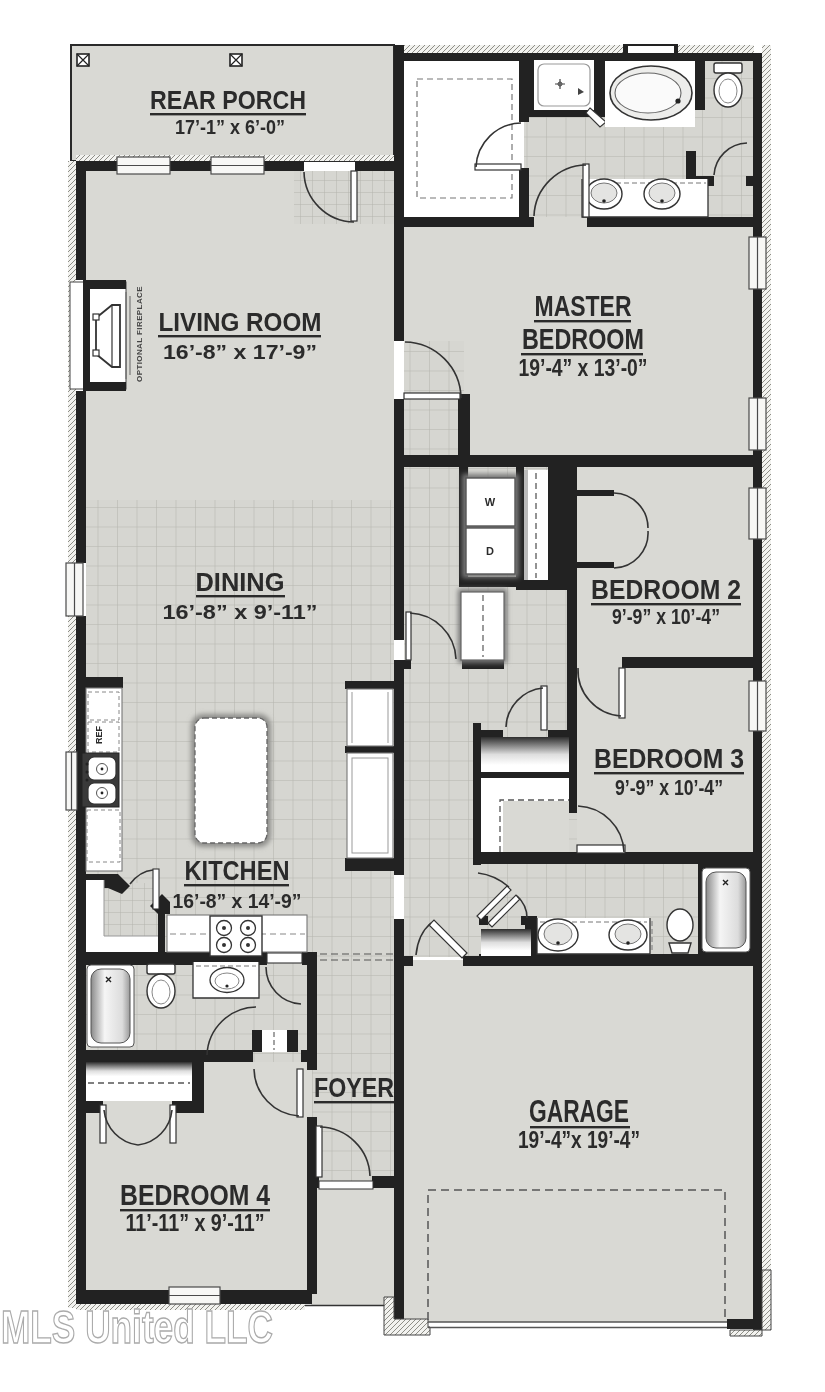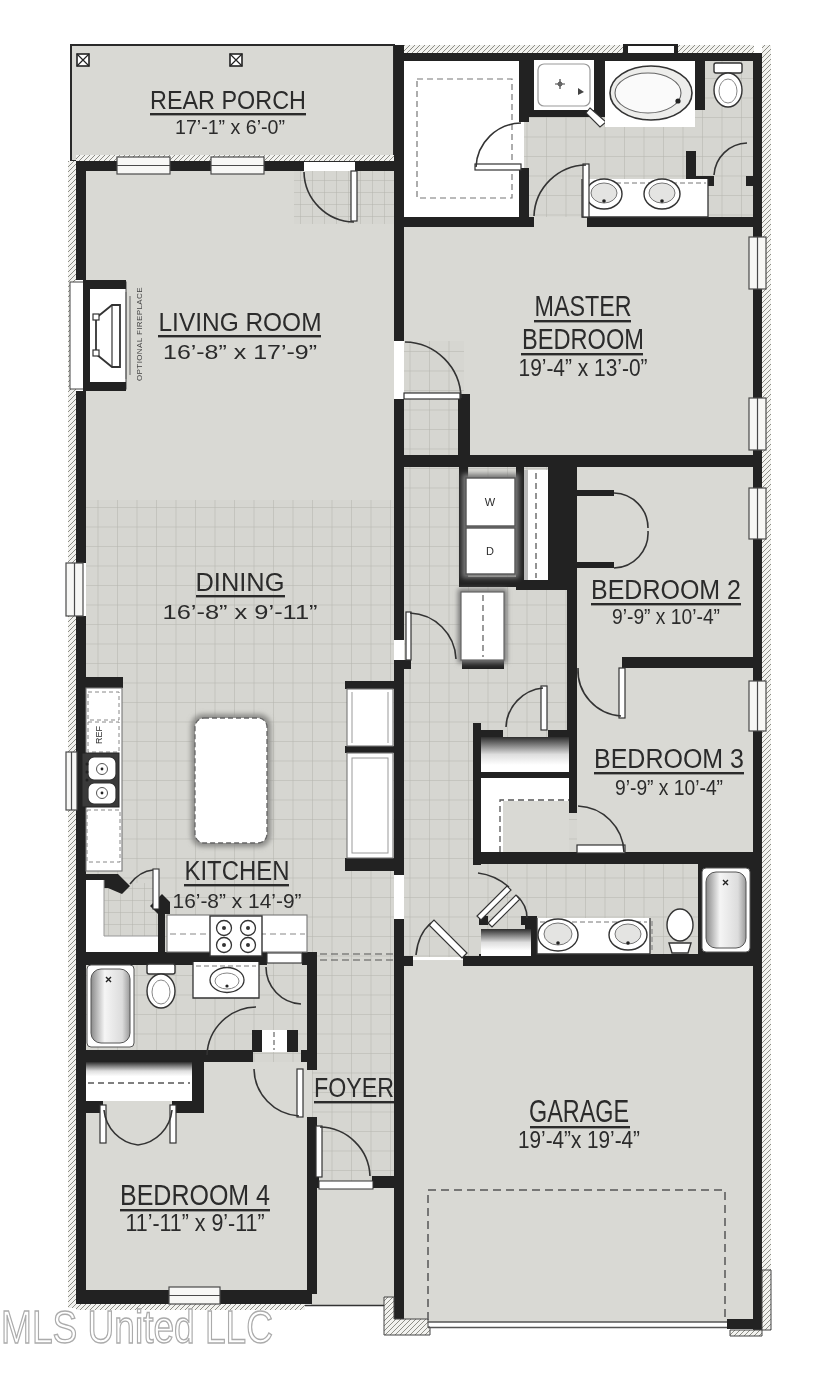--- a/index.html
+++ b/index.html
@@ -1,16 +1,16 @@
 <!DOCTYPE html>
 <html><head>
 <meta charset="utf-8">
 <style>
 html,body{margin:0;padding:0;background:#fff;}
-#plan{width:825px;height:1392px;position:relative;font-family:"Liberation Sans",sans-serif;}
+#plan{width:825px;height:1392px;position:relative;font-family:"Liberation Sans",sans-serif;font-weight:bold;}
 svg{display:block;}
 </style>
 </head>
 <body>
 
 <div id="plan">
 <svg width="825" height="1392" viewBox="0 0 825 1392">
 <defs>
 <pattern id="tile" width="19.5" height="19.5" patternUnits="userSpaceOnUse">
 <rect width="19.5" height="19.5" fill="#d6d6d1"></rect>

